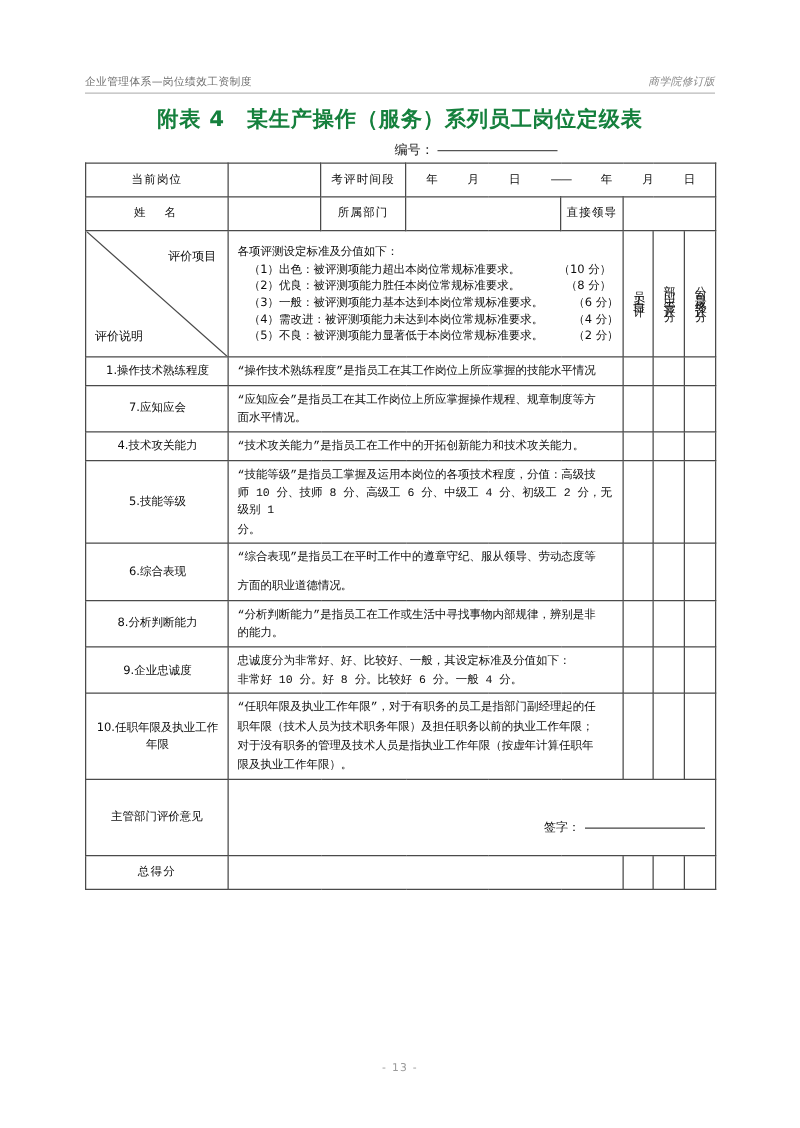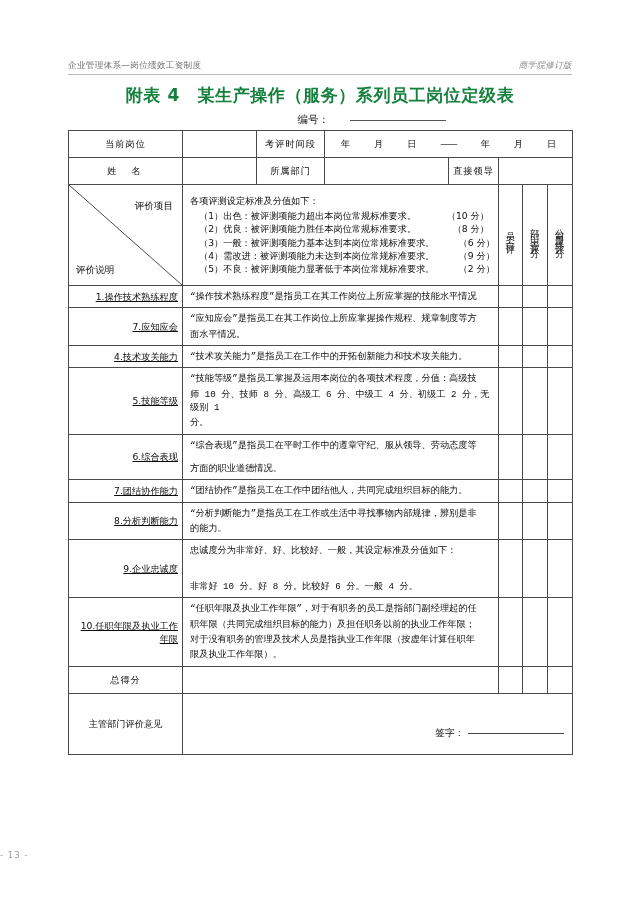--- a/index.html
+++ b/index.html
@@ -65,21 +65,21 @@
 
   
   .serial {
     position: absolute;
     right: 68px;
     top: 101px;
     font-size: 10.5px;
     color: #1a1a1a;
     display: flex;
     align-items: baseline;
-    gap: 18px;
+    gap: 0;
   }
   .serial .rule {
     display: inline-block;
     width: 96px;
     border-bottom: 1px solid #555;
     height: 1px;
     margin-left: 3px;
     position: relative;
     top: -2px;
   }
@@ -182,22 +182,21 @@
     margin: 0 auto;
     line-height: 1;
     display: inline-block;
     height: 96px;
   }
 
   
   .item-name {
     font-size: 9.2px;
     padding-left: 5px !important;
-    text-align: right;
-    text-decoration: underline;
+    text-align: center;
   }
   .item-desc {
     font-size: 9.1px;
     line-height: 1.62;
     text-align: left;
     padding: 4px 6px 4px 7px !important;
     vertical-align: middle;
     font-family: Liberation Mono, monospace;
   }
   .item-desc p { margin: 0; }
@@ -240,21 +239,21 @@
   .sig-a .rule2 { width: 96px; }
   .sig-b { right: 8px; bottom: 8px; }
   .sig-b .rule2 { width: 70px; }
 
   
   .pageno {
     position: absolute;
     left: 0;
     top: 838px;
     width: 640px;
-    text-align: left;
+    text-align: center;
     font-size: 8.6px;
     color: #9a9a9a;
     letter-spacing: 1px;
   }
 </style>
 </head>
 <body>
 
 <div class="page">
 
@@ -327,21 +326,21 @@
         <div class="row">
           <span class="txt">（2）优良：被评测项能力胜任本岗位常规标准要求。</span>
           <span class="pts">（8 分）</span>
         </div>
         <div class="row">
           <span class="txt">（3）一般：被评测项能力基本达到本岗位常规标准要求。</span>
           <span class="pts">（6 分）</span>
         </div>
         <div class="row">
           <span class="txt">（4）需改进：被评测项能力未达到本岗位常规标准要求。</span>
-          <span class="pts">（9 分）</span>
+          <span class="pts">（4 分）</span>
         </div>
         <div class="row">
           <span class="txt">（5）不良：被评测项能力显著低于本岗位常规标准要求。</span>
           <span class="pts">（2 分）</span>
         </div>
       </td>
       <td class="vhead">
         <span class="vtext">员工自评</span>
       </td>
       <td class="vhead">
@@ -400,81 +399,72 @@
       <td class="item-name">6.综合表现</td>
       <td colspan="5" class="item-desc">
         <p>“综合表现”是指员工在平时工作中的遵章守纪、服从领导、劳动态度等</p>
         <p style="margin-top:10px">方面的职业道德情况。</p>
       </td>
       <td class="score-cell"></td>
       <td class="score-cell"></td>
       <td class="score-cell"></td>
     </tr>
 
-    <tr>
-      <td class="item-name">7.团结协作能力</td>
-      <td colspan="5" class="item-desc">
-        <p>“团结协作”是指员工在工作中团结他人，共同完成组织目标的能力。</p>
-      </td>
-      <td class="score-cell"></td>
-      <td class="score-cell"></td>
-      <td class="score-cell"></td>
-    </tr>
 
     <tr>
       <td class="item-name">8.分析判断能力</td>
       <td colspan="5" class="item-desc">
         <p>“分析判断能力”是指员工在工作或生活中寻找事物内部规律，辨别是非</p>
         <p>的能力。</p>
       </td>
       <td class="score-cell"></td>
       <td class="score-cell"></td>
       <td class="score-cell"></td>
     </tr>
 
     <tr>
       <td class="item-name">9.企业忠诚度</td>
       <td colspan="5" class="item-desc">
         <p>忠诚度分为非常好、好、比较好、一般，其设定标准及分值如下：</p>
-        <p style="margin-top:22px">非常好 10 分。好 8 分。比较好 6 分。一般 4 分。</p>
+        <p style="margin-top:1px">非常好 10 分。好 8 分。比较好 6 分。一般 4 分。</p>
       </td>
       <td class="score-cell"></td>
       <td class="score-cell"></td>
       <td class="score-cell"></td>
     </tr>
 
     <tr>
       <td class="item-name">10.任职年限及执业工作年限</td>
       <td colspan="5" class="item-desc">
         <p>“任职年限及执业工作年限”，对于有职务的员工是指部门副经理起的任</p>
-        <p>职年限（共同完成组织目标的能力）及担任职务以前的执业工作年限；</p>
+        <p>职年限（技术人员为技术职务年限）及担任职务以前的执业工作年限；</p>
         <p>对于没有职务的管理及技术人员是指执业工作年限（按虚年计算任职年</p>
         <p>限及执业工作年限）。</p>
       </td>
-      <td class="score-cell"></td>
-      <td class="score-cell"></td>
-      <td class="score-cell"></td>
-    </tr>
-
-    <tr>
-      <td class="total-label">总得分</td>
-      <td colspan="5"></td>
       <td class="score-cell"></td>
       <td class="score-cell"></td>
       <td class="score-cell"></td>
     </tr>
 
     <tr>
       <td class="op-label">主管部门评价意见</td>
       <td colspan="8" class="op-body">
         <span class="sig sig-a">
           <span>签字：</span>
           <span class="rule2"></span>
         </span>
       </td>
     </tr>
 
+    <tr>
+      <td class="total-label">总得分</td>
+      <td colspan="5"></td>
+      <td class="score-cell"></td>
+      <td class="score-cell"></td>
+      <td class="score-cell"></td>
+    </tr>
+
   </tbody>
     </table>
 
   <div class="pageno">- 13 -</div>
 
 </div>
 
 </body></html>

